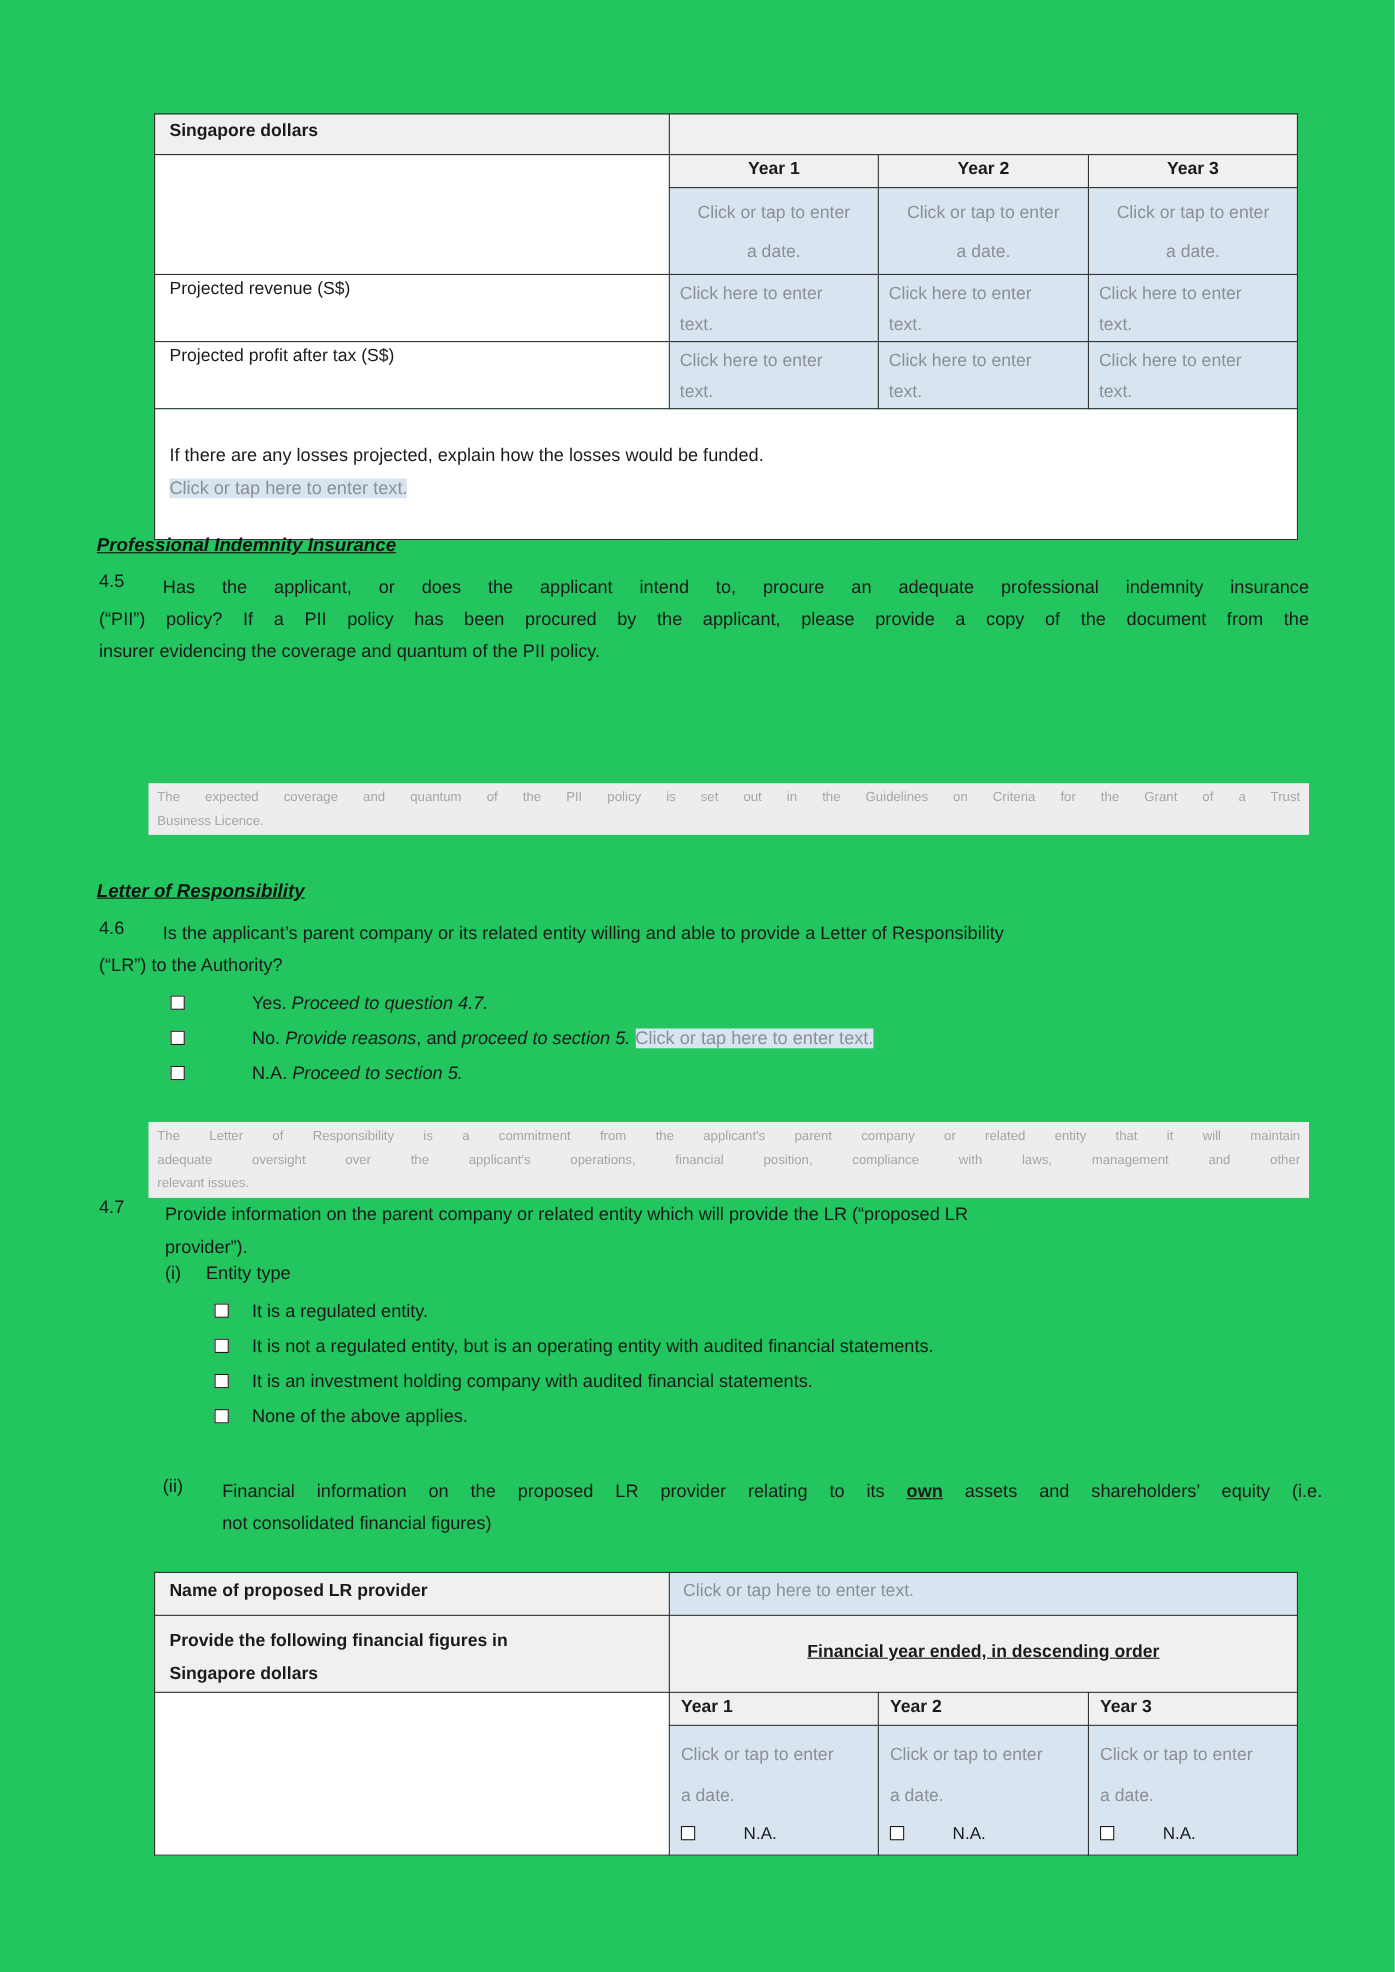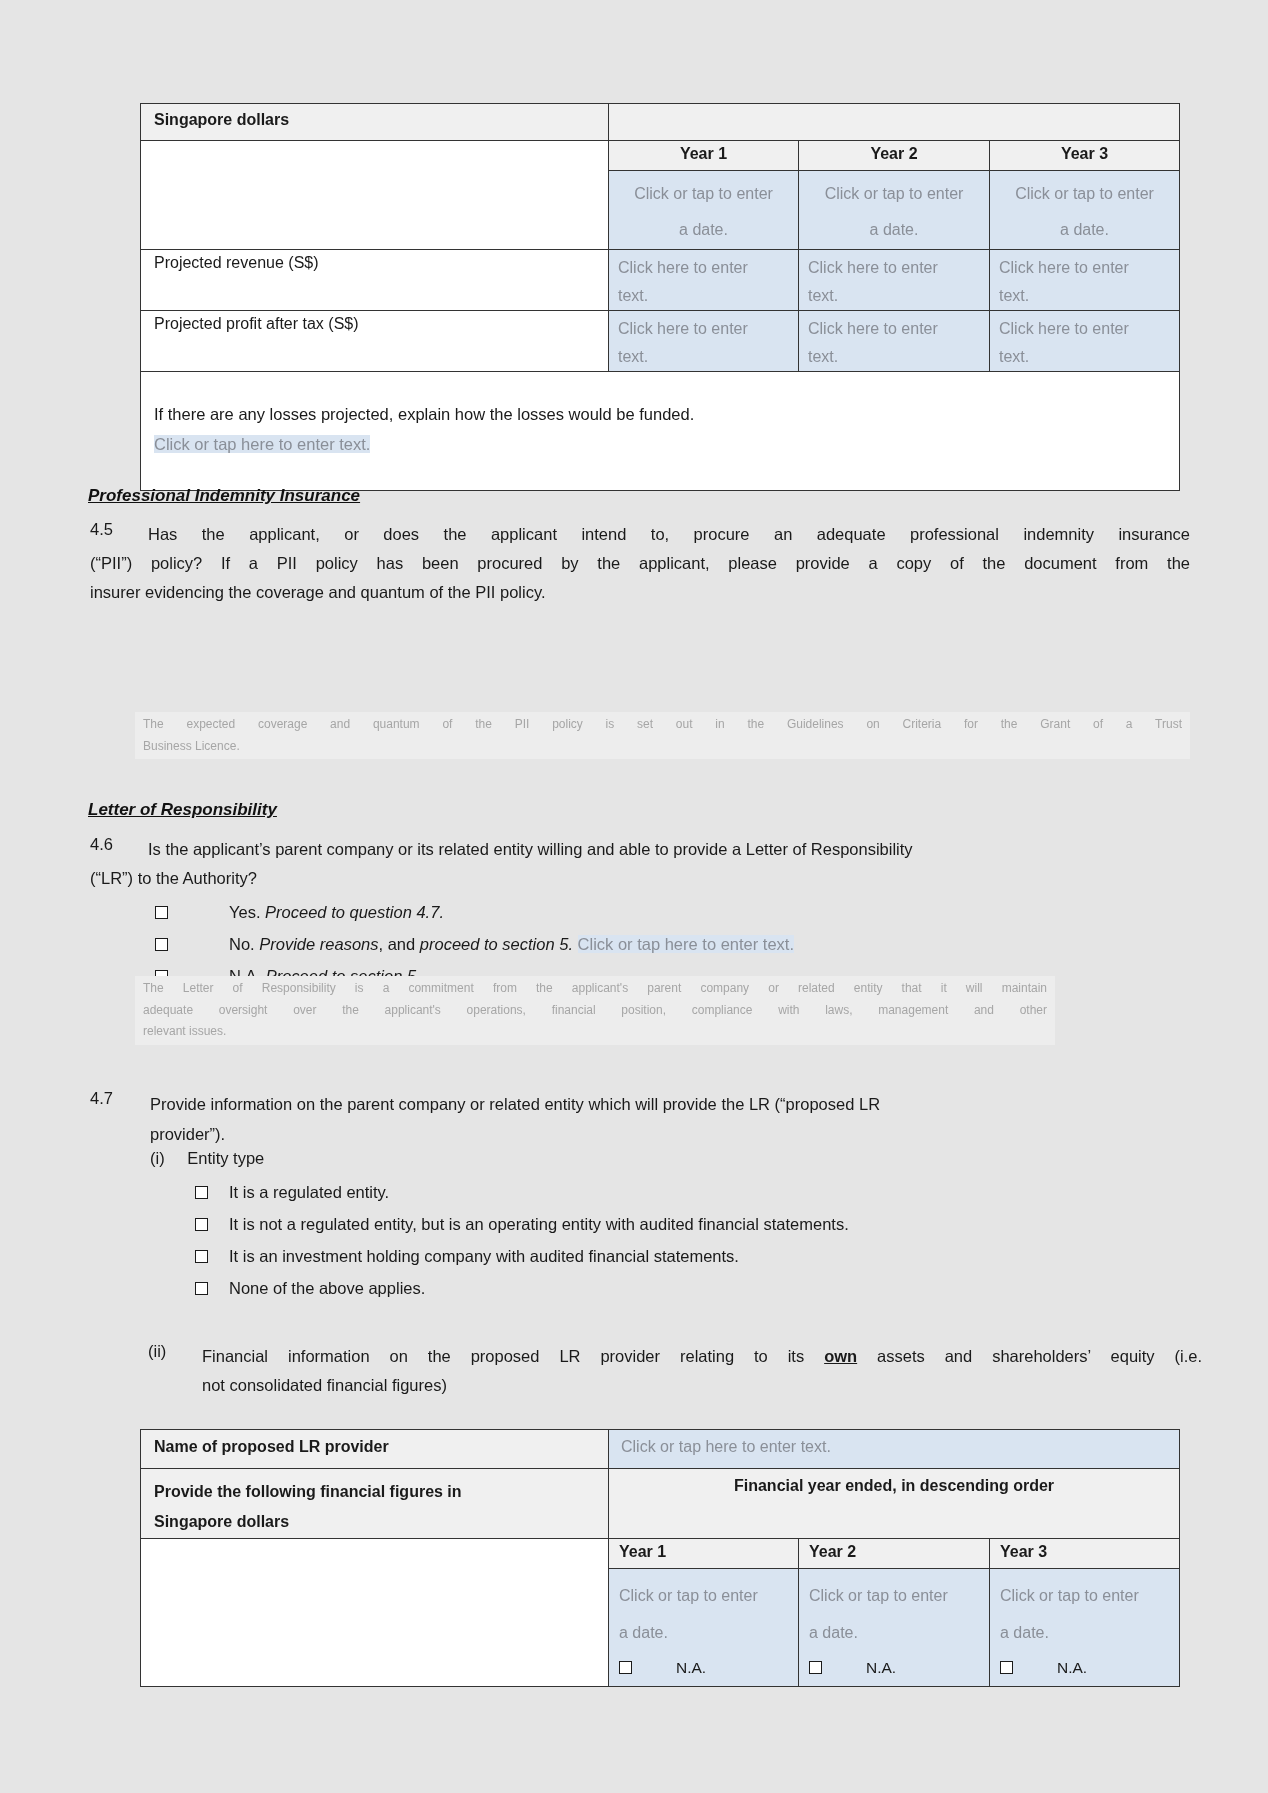--- a/index.html
+++ b/index.html
@@ -1,18 +1,18 @@
 <!DOCTYPE html>
 <html><head>
 <meta charset="utf-8">
 <style>
   * { margin:0; padding:0; box-sizing:border-box; }
   html,body { background:#fff; }
   .page {
-    position:relative; width:1268px; height:1793px; background:#e5e5e5;
+    position:relative; width:1268px; height:1793px; background:#22c55e;
     font-family:"Liberation Sans","DejaVu Sans",sans-serif;
     color:#1a1a1a; font-size:16.5px;
   }
   .abs { position:absolute; }
   table.frm { border-collapse:collapse; table-layout:fixed; }
   table.frm td { border:1px solid #333333; vertical-align:top; font-size:16px; }
   .gray-cell { background:#f0f0f0; }
   .blue-cell { background:#d9e4f1; }
   .white-cell { background:#ffffff; }
   .bold { font-weight:bold; }
@@ -122,21 +122,21 @@
       <span class="cbx"></span><span>Yes. </span><span class="ital">Proceed to question 4.7.</span>
     </div>
     <div class="opt-row">
       <span class="cbx"></span><span>No. </span><span class="ital">Provide reasons</span><span>, and </span><span class="ital">proceed to section 5.</span><span> </span><span class="ph-hl">Click or tap here to enter text.</span>
     </div>
     <div class="opt-row">
       <span class="cbx"></span><span>N.A. </span><span class="ital">Proceed to section 5.</span>
     </div>
   </div>
 
-  <div class="abs note" style="left:135px; top:976px; width:920px;">
+  <div class="abs note" style="left:135px; top:1020px; width:1055px;">
     <div class="jline">The Letter of Responsibility is a commitment from the applicant's parent company or related entity that it will maintain</div>
     <div class="jline">adequate oversight over the applicant's operations, financial position, compliance with laws, management and other</div>
     <div class="lline">relevant issues.</div>
   </div>
 
   <div class="abs" style="left:90px; top:1089px;">4.7</div>
   <div class="abs" style="left:150px; top:1089px; width:1040px;">
     <div class="para lline" style="line-height:30px;">Provide information on the parent company or related entity which will provide the LR (“proposed LR</div>
     <div class="para lline" style="line-height:30px;">provider”).</div>
   </div>
@@ -177,21 +177,21 @@
     <tbody>
         <tr style="height:39px;">
       <td class="gray-cell bold" style="padding:8px 0 0 13px;">Name of proposed LR provider</td>
       <td class="blue-cell ph" colspan="3" style="padding:8px 0 0 12px;">Click or tap here to enter text.</td>
     </tr>
     <tr style="height:70px;">
       <td class="gray-cell bold" style="padding:8px 0 0 13px; line-height:30px;">
         <div>Provide the following financial figures in</div>
         <div>Singapore dollars</div>
       </td>
-      <td class="gray-cell bold center" colspan="3" style="padding-top:8px;">Financial year ended, in descending order</td>
+      <td class="gray-cell bold center" colspan="3" style="padding-top:24px;text-decoration:underline;">Financial year ended, in descending order</td>
     </tr>
     <tr style="height:30px;">
       <td class="white-cell" rowspan="2"></td>
       <td class="gray-cell year-bot">Year 1</td>
       <td class="gray-cell year-bot">Year 2</td>
       <td class="gray-cell year-bot">Year 3</td>
     </tr>
     <tr style="height:118px;">
       <td class="blue-cell" style="padding:8px 0 0 10px;">
         <span class="date-block ph" style="line-height:37px;">Click or tap to enter a date.</span>

